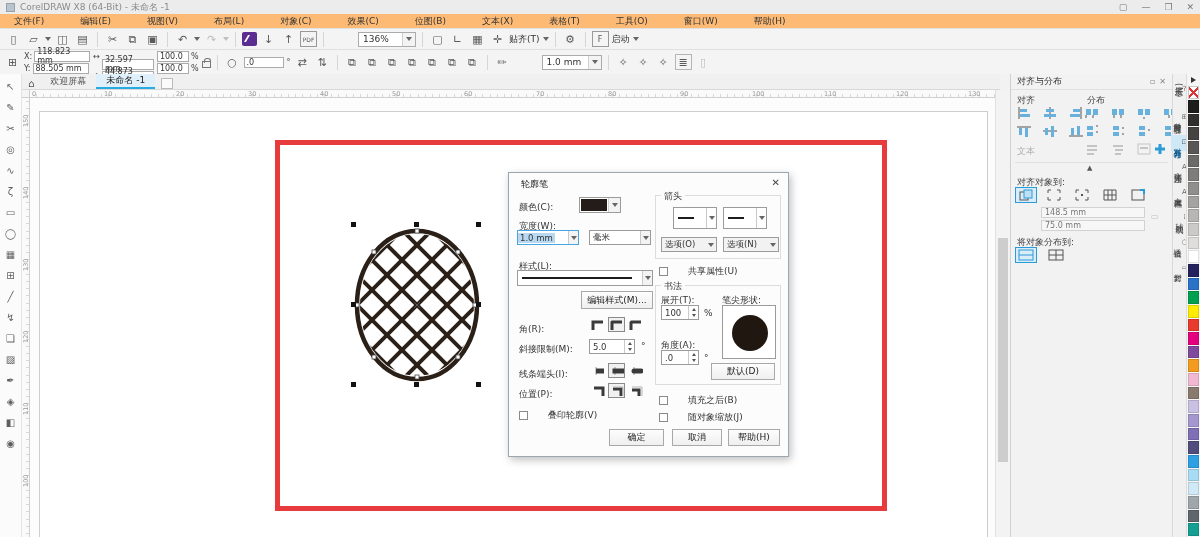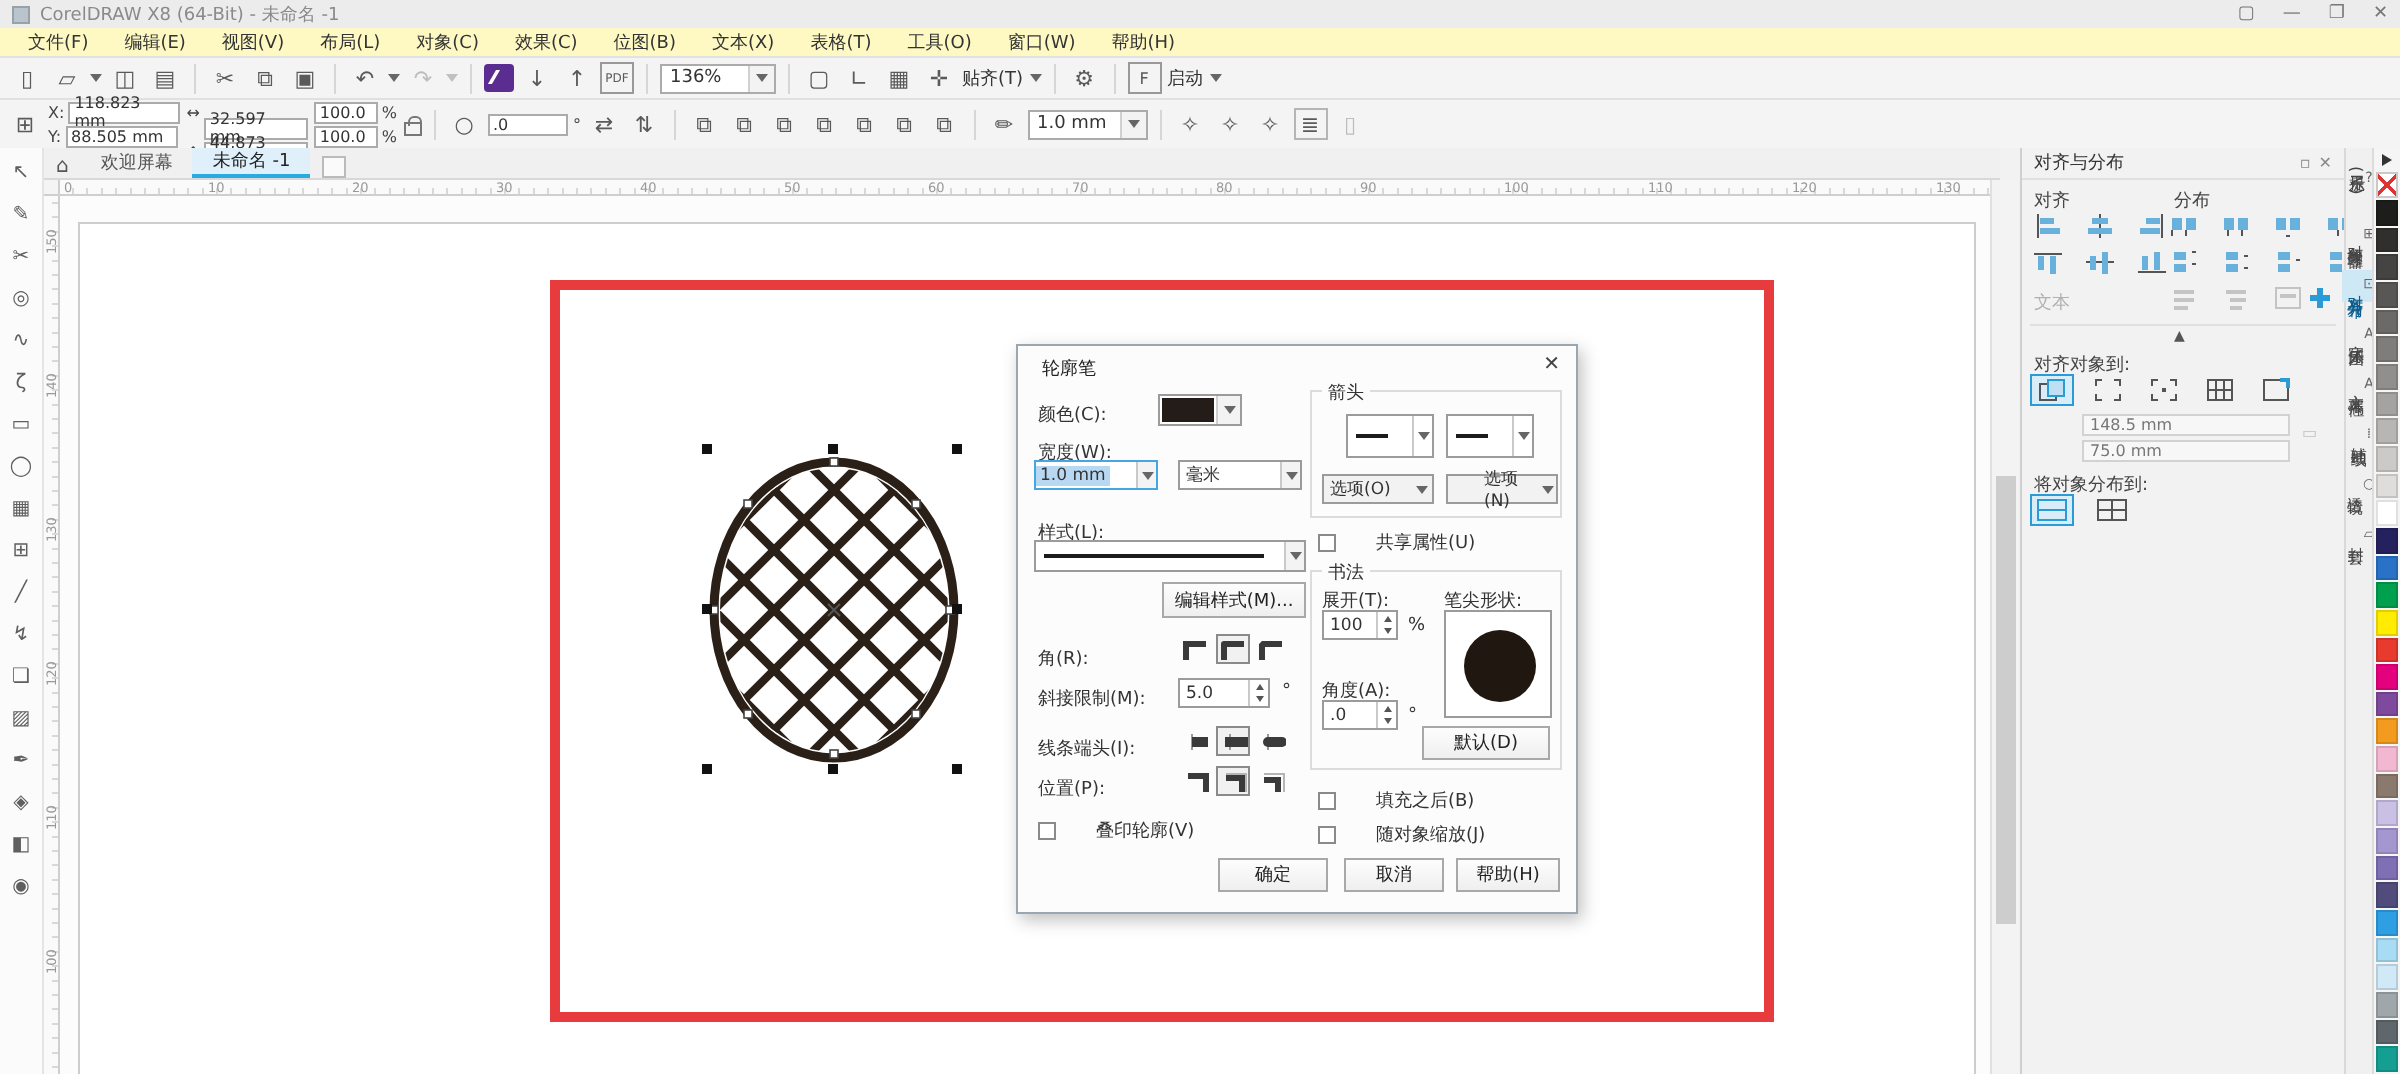--- a/index.html
+++ b/index.html
@@ -5,31 +5,31 @@
   * { margin:0; padding:0; box-sizing:border-box; }
   html,body { width:1200px; height:537px; overflow:hidden; }
   body { font-family:"DejaVu Sans","Liberation Sans",sans-serif; font-size:9px; color:#333; background:#f2f2f2; position:relative; }
   .abs { position:absolute; }
 
   
   #titlebar { left:0; top:0; width:1200px; height:14px; background:#ececec; display:flex; align-items:center; padding:0 6px; color:#8a8a8a; }
   #titlebar .appicon { width:9px; height:9px; background:#b9c4cc; border:1px solid #96a1a8; margin-right:5px; }
   #titlebar .wctl { margin-left:14px; color:#777; font-size:9px; }
   #titlebar .spacer { flex:1; }
-  #menubar { left:0; top:14px; width:1200px; height:14px; background:#fef9c3; display:flex; align-items:center; padding-left:6px; gap:2px; }
+  #menubar { left:0; top:14px; width:1200px; height:14px; background:#fdba74; display:flex; align-items:center; padding-left:6px; gap:20px; }
   .mi { padding:1px 8px; color:#333; }
   #toolbar { left:0; top:28px; width:1200px; height:21px; background:#f4f4f4; border-top:1px solid #e2e2e2; display:flex; align-items:center; padding-left:5px; gap:3px; }
   .tb { width:17px; height:16px; display:flex; align-items:center; justify-content:center; color:#5a5a5a; font-size:11px; }
   .tb.dis { color:#bdbdbd; }
   .sep { width:1px; height:15px; background:#d6d6d6; margin:0 3px; }
   .caret { width:0; height:0; border-left:3px solid transparent; border-right:3px solid transparent; border-top:4px solid #666; display:inline-block; }
   .caret.dis { border-top-color:#c0c0c0; }
   .purplebox { width:15px; height:14px; background:#5b2d90; border-radius:2px; position:relative; }
   .purplebox::after { content:""; position:absolute; left:4px; top:3px; width:7px; height:7px; border-left:2px solid #fff; transform:skewX(-30deg); }
-  .combo { background:#fff; border:1px solid #ababab; height:15px; display:flex; align-items:center; }
+  .combo { background:#fff; border:1px solid #ababab; height:15px; display:flex; align-items:center;margin-left:28px; }
   .combo .cv { flex:1; padding:0 4px; }
   .combo .cbtn { width:13px; height:100%; border-left:1px solid #d0d0d0; display:flex; align-items:center; justify-content:center; background:#f3f3f3; }
   #propbar { left:0; top:49px; width:1200px; height:25px; background:#f4f4f4; border-top:1px solid #e0e0e0; display:flex; align-items:center; padding-left:4px; gap:3px; }
   .fld { background:#fff; border:1px solid #ababab; height:11px; font-size:8px; display:flex; align-items:center; padding:0 2px; }
   .stack { display:flex; flex-direction:column; gap:1px; }
   .stack .row { display:flex; align-items:center; gap:2px; }
   .pl { font-size:8px; color:#444; }
   .lockicon { width:9px; height:7px; border:1px solid #777; position:relative; margin-top:4px; }
   .lockicon::before { content:""; position:absolute; left:1px; top:-4px; width:5px; height:4px; border:1px solid #777; border-bottom:none; border-radius:3px 3px 0 0; }
 
@@ -564,21 +564,21 @@
     <span class="spincol" style="align-items:center;justify-content:center;">
         <span class="caret"></span>
       </span>
   </span>
   <span class="dfld" style="left:152px;top:64px;width:56px;height:15px;background:#f2f2f2;">
     <span style="padding:0 3px;">选项(O)</span>
     <span class="spincol" style="align-items:center;justify-content:center;border-left:none;">
         <span class="caret"></span>
       </span>
   </span>
-  <span class="dfld" style="left:214px;top:64px;width:56px;height:15px;background:#f2f2f2;padding-left:15px;">
+  <span class="dfld" style="left:214px;top:64px;width:56px;height:15px;background:#f2f2f2;">
     <span style="padding:0 3px;">选项(N)</span>
     <span class="spincol" style="align-items:center;justify-content:center;border-left:none;">
         <span class="caret"></span>
       </span>
   </span>
   <span class="chk" style="left:150px;top:92px;">
     <span class="box"></span>
     <span>共享属性(U)</span>
   </span>
 

